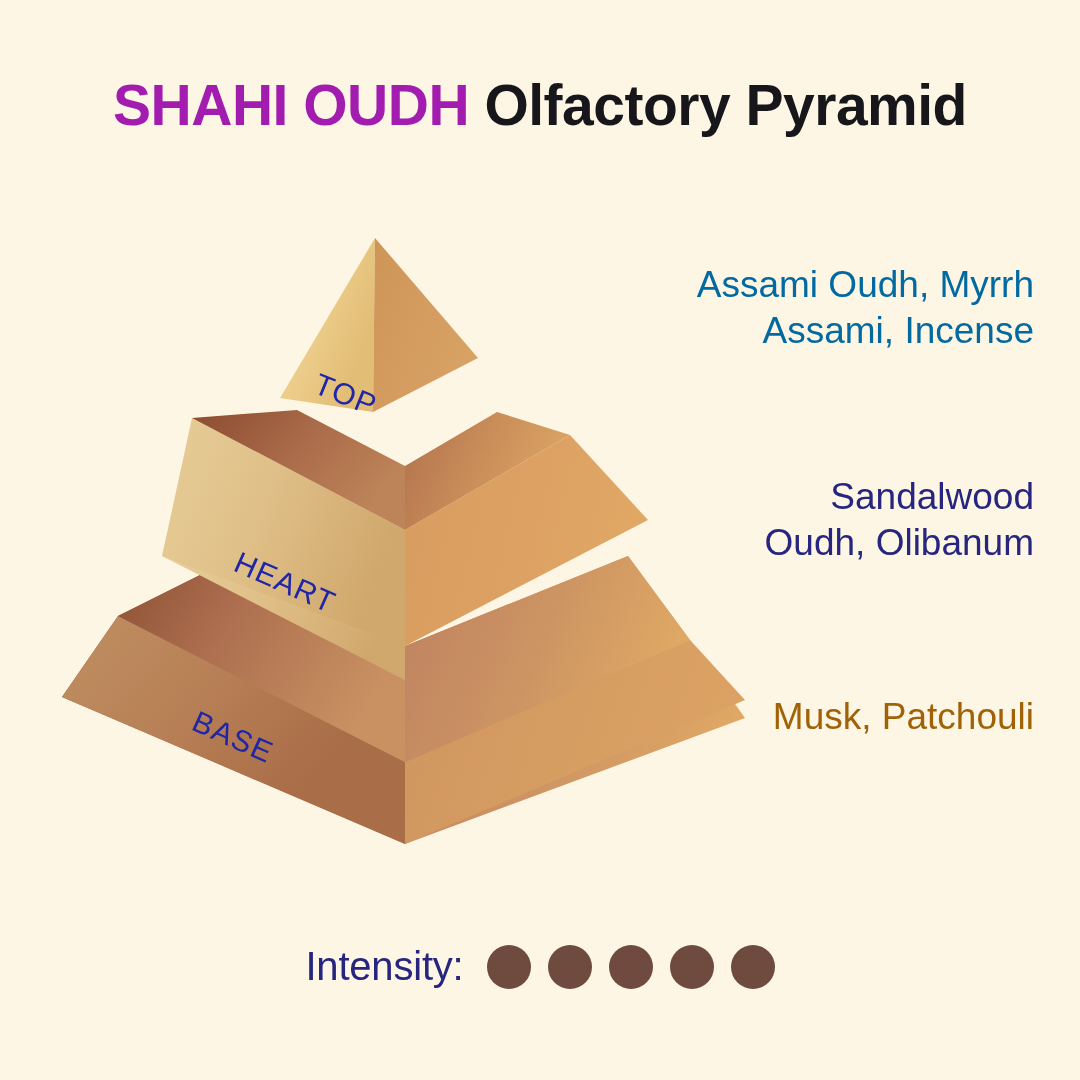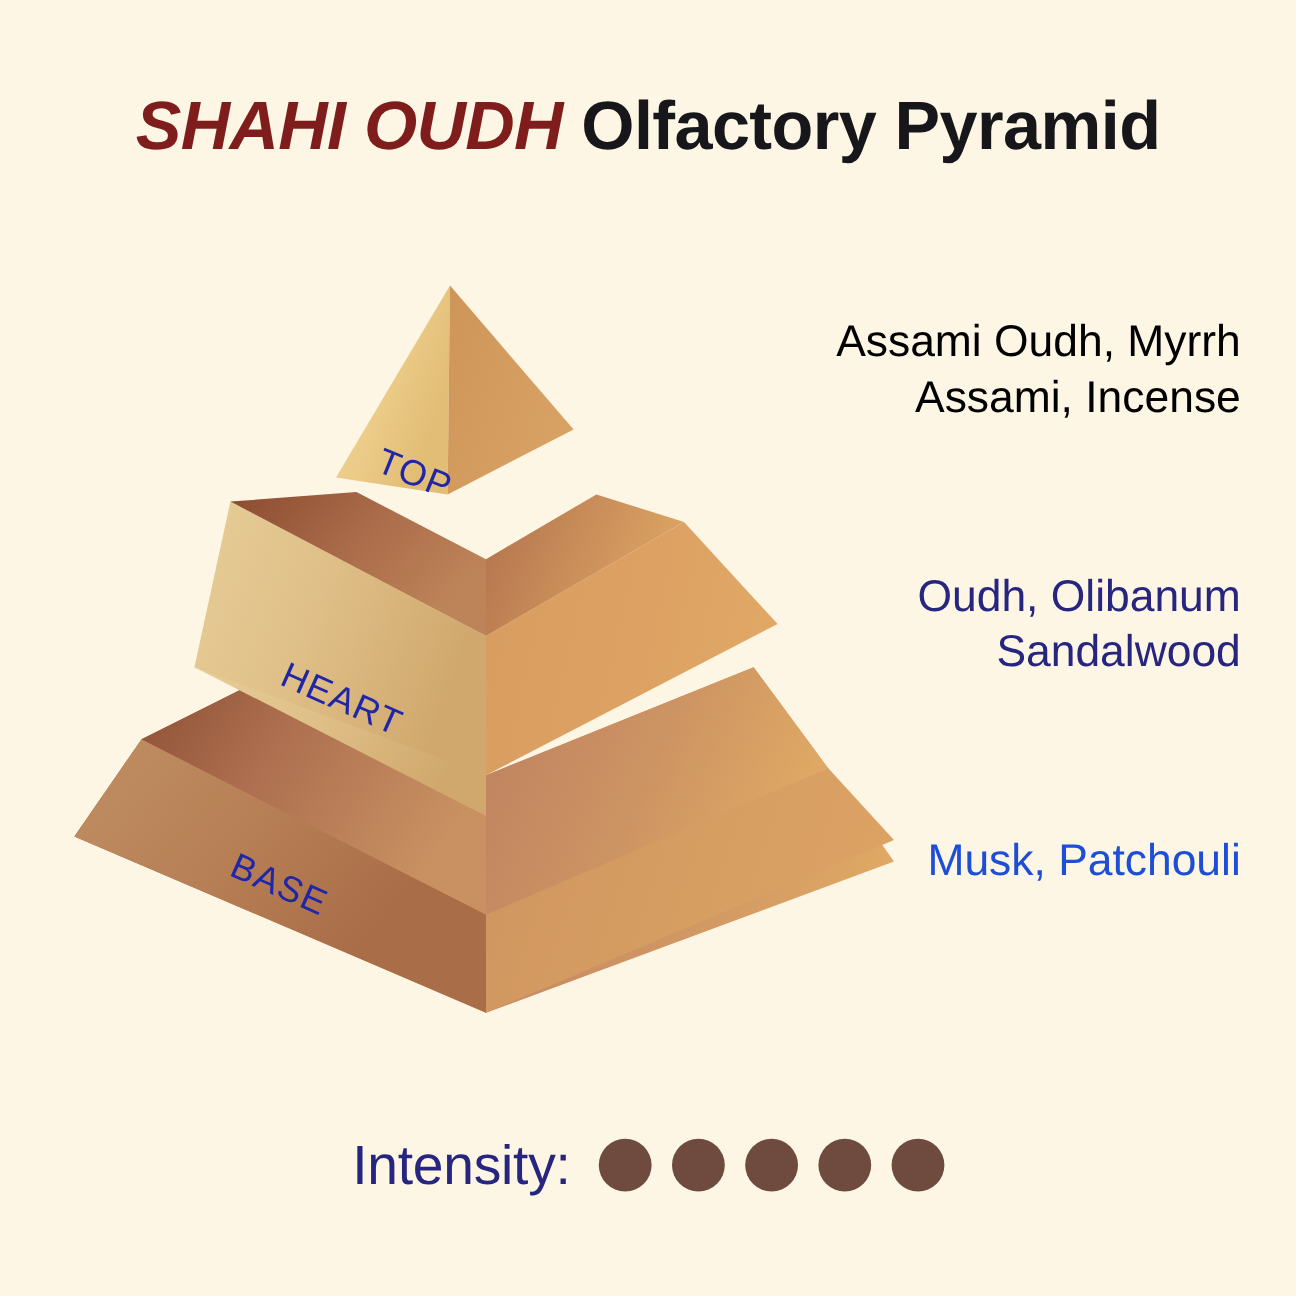--- a/index.html
+++ b/index.html
@@ -27,23 +27,22 @@
     position: absolute;
     top: 72px;
     left: 0;
     width: 1080px;
     text-align: center;
     white-space: nowrap;
   }
   .title-brand {
     font-size: 57px;
     font-weight: 700;
-    color: #7f1d1d;
+    color: #a21caf;
     letter-spacing: -0.5px;
-    font-style: italic;
   }
   .title-rest {
     font-size: 57px;
     font-weight: 700;
     color: #17171B;
     letter-spacing: -0.5px;
   }
 
   
   .pyramid-stage {
@@ -86,21 +85,21 @@
     position: absolute;
     left: 0;
     top: 944px;
     width: 1080px;
     display: flex;
     align-items: center;
     justify-content: center;
     gap: 17px;
   }
   .intensity-label {
-    font-size: 46px;
+    font-size: 40px;
     color: #26257F;
     font-weight: 400;
     margin-right: 6px;
     letter-spacing: -0.2px;
   }
   .intensity-dot {
     width: 44px;
     height: 44px;
     border-radius: 50%;
     background: #6E4B3E;
@@ -228,31 +227,31 @@
 
         <polygon points="375,238 373,412 478,358" fill="url(#gTopRight)"></polygon>
       </g>
 
       <text class="tier-label" x="312" y="392" transform="rotate(22 312 392)" style="fill: rgb(32, 38, 168);">TOP</text>
       <text class="tier-label" x="232" y="570" transform="rotate(24 232 570)" style="fill: rgb(32, 38, 168);">HEART</text>
       <text class="tier-label" x="190" y="729" transform="rotate(24 190 729)" style="fill: rgb(32, 38, 168);">BASE</text>
     </svg>
   </div>
 
-  <div class="note-block" id="note-top" style="color: #000000; text-align: right;">
+  <div class="note-block" id="note-top" style="color: #0369a1; text-align: right;">
     <span class="note-line">Assami Oudh, Myrrh</span>
     <span class="note-line">Assami, Incense</span>
   </div>
 
   <div class="note-block" id="note-heart" style="color: rgb(38, 37, 127);">
+    <span class="note-line">Sandalwood</span>
     <span class="note-line">Oudh, Olibanum</span>
-    <span class="note-line">Sandalwood</span>
-  </div>
-
-  <div class="note-block" id="note-base" style="color: #1d4ed8;">
+  </div>
+
+  <div class="note-block" id="note-base" style="color: #a16207;">
     <span class="note-line">Musk, Patchouli</span>
   </div>
 
   <div class="intensity-row">
     <span class="intensity-label">Intensity:</span>
     <span class="intensity-dot" style="background: rgb(110, 75, 62);"></span>
     <span class="intensity-dot" style="background: rgb(110, 75, 62);"></span>
     <span class="intensity-dot" style="background: rgb(110, 75, 62);"></span>
     <span class="intensity-dot" style="background: rgb(110, 75, 62);"></span>
     <span class="intensity-dot" style="background: rgb(110, 75, 62);"></span>

